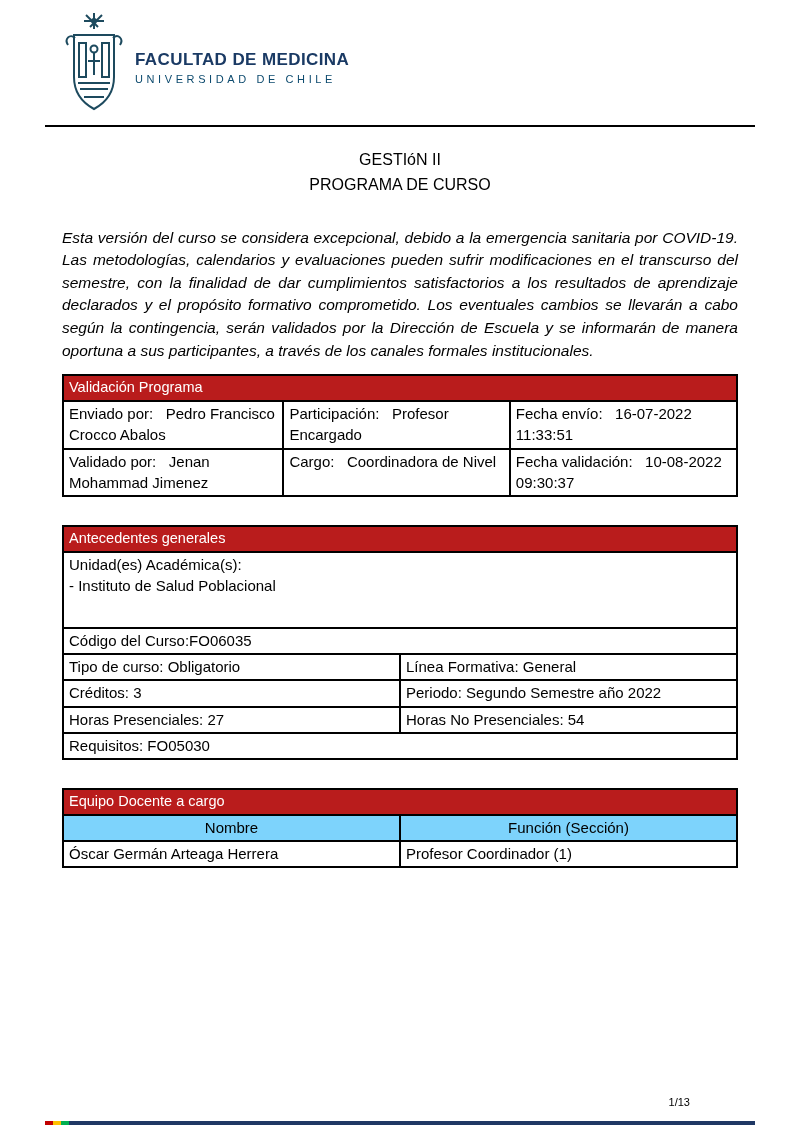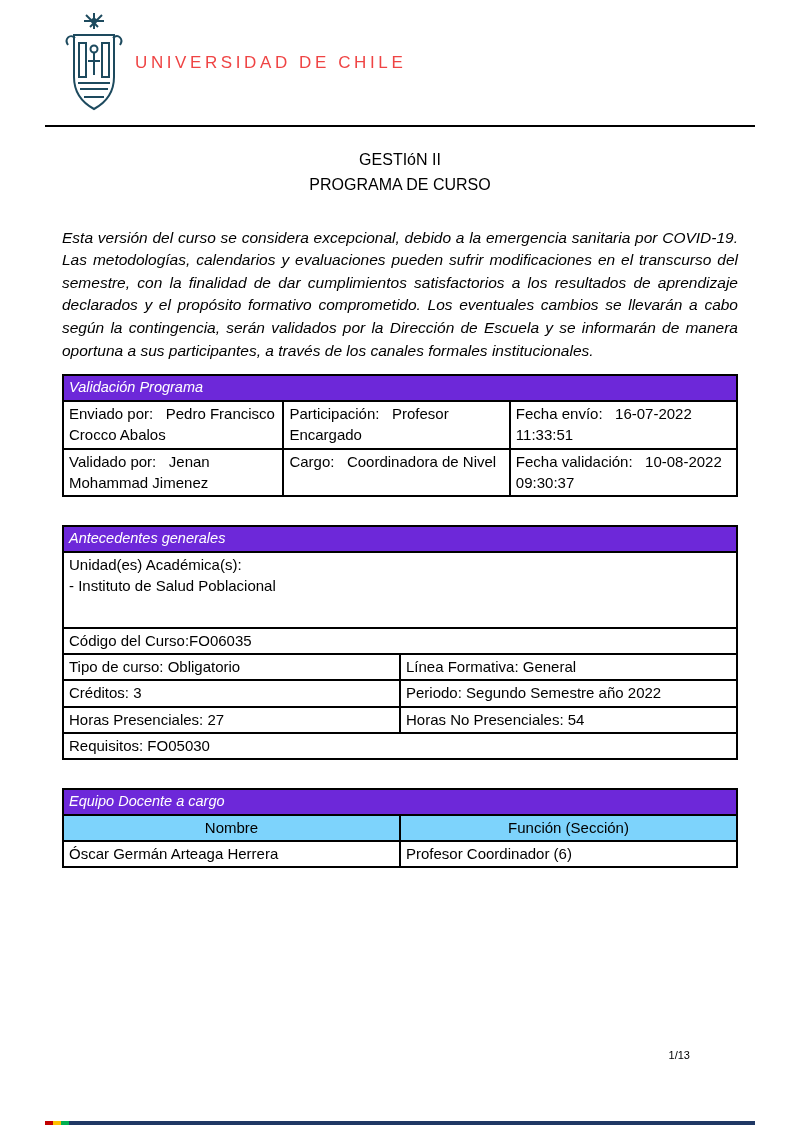--- a/index.html
+++ b/index.html
@@ -9,46 +9,46 @@
     width: 800px; height: 1132px; margin: 0 auto; background: #fff;
     position: relative; overflow: hidden;
   }
   .content { padding: 0 62px; }
 
   
   .header-row { display: flex; align-items: flex-start; padding-top: 13px; }
   .logo-svg { width: 64px; height: 104px; flex: 0 0 auto; }
   .brand { margin-left: 9px; margin-top: 37px; }
   .brand-faculty { font-size: 17px; font-weight: bold; color: #1a3a64; letter-spacing: 0.4px; }
-  .brand-university { font-size: 17px; color: #ef4444; letter-spacing: 3.6px; margin-top: 3px; }
+  .brand-university { font-size: 11px; color: #0c4a6e; letter-spacing: 3.6px; margin-top: 3px; }
   .header-rule { border-bottom: 2px solid #000; margin: 8px 45px 0 45px; }
 
   
   .title-block { text-align: center; margin-top: 21px; font-size: 16px; line-height: 1.55; }
 
   
   .intro { margin-top: 29px; font-size: 15.5px; line-height: 1.46; text-align: justify; font-style: italic; }
 
   
   table.doc-table { width: 100%; border-collapse: collapse; font-size: 15px; table-layout: fixed; }
   .mt-first { margin-top: 12px; }
   .mt-next { margin-top: 28px; }
   table.doc-table th, table.doc-table td {
     border: 2px solid #000; padding: 1px 5px 2px 5px; vertical-align: top;
     text-align: left; font-weight: normal; white-space: pre-wrap; line-height: 1.42;
   }
   th.table-title {
-    background: #6d28d9; color: #fff; text-align: center;
-    font-size: 14.5px; padding: 2px 4px; font-style: italic;
+    background: #b91c1c; color: #fff; text-align: center;
+    font-size: 14.5px; padding: 2px 4px;
   }
   td.unidad-cell { height: 76px; }
   tr.subheader-row td { background: #7dd3fc; text-align: center; }
 
   
-  .page-number { position: absolute; top: 1049px; right: 110px; font-size: 11px; }
+  .page-number { position: absolute; top: 1096px; right: 110px; font-size: 11px; }
   .footer-stripe { position: absolute; top: 1121px; left: 45px; right: 45px; height: 4px; display: flex; }
   .seg-red    { width: 8px; background: #C00000; }
   .seg-orange { width: 8px; background: #FFC000; }
   .seg-green  { width: 8px; background: #00B050; }
   .seg-navy   { flex: 1;    background: #1F3864; }
 </style>
 </head>
 <body>
 
 <div class="page">
@@ -69,20 +69,21 @@
           <rect x="40" y="30" width="7" height="34"></rect>
           <circle cx="32" cy="36" r="3.5"></circle>
           <line x1="32" y1="40" x2="32" y2="62"></line>
           <line x1="26" y1="48" x2="38" y2="48"></line>
           <path d="M16,70 h32"></path>
           <path d="M18,76 h28"></path>
           <path d="M22,84 h20"></path>
         </g>
       </svg>
       <div class="brand">
+        <div class="brand-faculty">FACULTAD DE MEDICINA</div>
         <div class="brand-university">UNIVERSIDAD DE CHILE</div>
       </div>
     </div>
   </div>
   <div class="header-rule"></div>
 
   <div class="content">
 
     <div class="title-block">
       <div>GESTIóN II</div>
@@ -162,21 +163,21 @@
           <th colspan="2" class="table-title">Equipo Docente a cargo</th>
         </tr>
       </thead>
       <tbody>
         <tr class="subheader-row">
           <td>Nombre</td>
           <td>Función (Sección)</td>
         </tr>
         <tr>
           <td>Óscar Germán Arteaga Herrera</td>
-          <td>Profesor Coordinador (6)</td>
+          <td>Profesor Coordinador (1)</td>
         </tr>
       </tbody>
     </table>
 
   </div>
 
   <div class="page-number">1/13</div>
   <div class="footer-stripe">
     <div class="seg-red"></div>
     <div class="seg-orange"></div>

